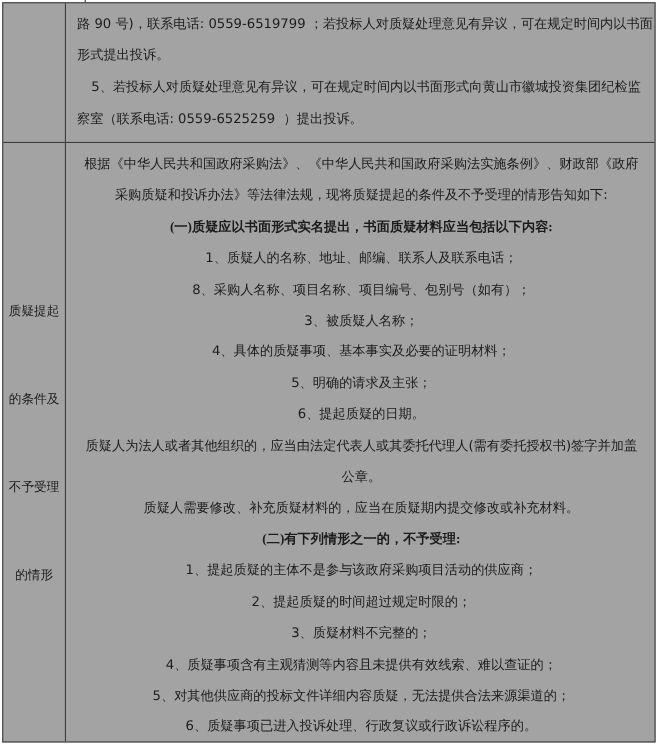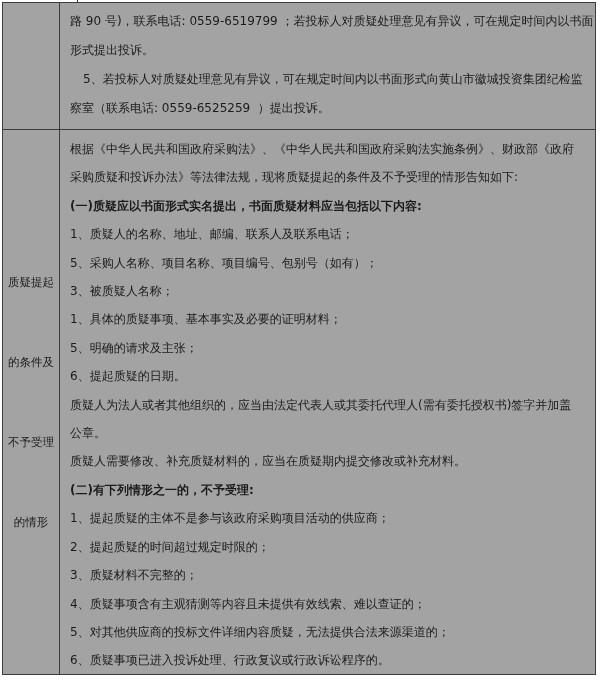--- a/index.html
+++ b/index.html
@@ -36,30 +36,30 @@
   }
   .label-line {
     font-size: 11.5px; line-height: 32px;
     text-align: center; white-space: pre; color: #1b1b1b;
   }
 
   .cell-body {
     flex: 1; overflow: hidden;
     padding: 4px 8px 0 10px;
   }
-  .row2 .cell-body { padding-top: 5px; }
+  .row2 .cell-body { padding-top: 5px; text-align: center; }
 
   .tline {
     font-size: 12px;
     line-height: 29px;
     white-space: pre;
     color: #1b1b1b;
   }
   .row2 .tline { line-height: 28.4px; }
-  .tline.bold { font-weight: bold; }
+  .tline.bold { font-weight: bold; font-family: Liberation Serif, serif; }
   .tline.indent { text-indent: 13px; }
 </style>
 </head>
 <body>
 
 <div class="page">
   <div class="top-stub"></div>
 
   <div class="doc-table">
 
@@ -78,23 +78,23 @@
         <div class="label-line">质疑提起</div>
         <div class="label-line">的条件及</div>
         <div class="label-line">不予受理</div>
         <div class="label-line">的情形</div>
       </div>
       <div class="cell-body">
         <div class="tline">根据《中华人民共和国政府采购法》、《中华人民共和国政府采购法实施条例》、财政部《政府</div>
         <div class="tline">采购质疑和投诉办法》等法律法规，现将质疑提起的条件及不予受理的情形告知如下:</div>
         <div class="tline bold">(一)质疑应以书面形式实名提出，书面质疑材料应当包括以下内容:</div>
         <div class="tline">1、质疑人的名称、地址、邮编、联系人及联系电话；</div>
-        <div class="tline">5、采购人名称、项目名称、项目编号、包别号（如有）；</div>
+        <div class="tline">8、采购人名称、项目名称、项目编号、包别号（如有）；</div>
         <div class="tline">3、被质疑人名称；</div>
-        <div class="tline">1、具体的质疑事项、基本事实及必要的证明材料；</div>
+        <div class="tline">4、具体的质疑事项、基本事实及必要的证明材料；</div>
         <div class="tline">5、明确的请求及主张；</div>
         <div class="tline">6、提起质疑的日期。</div>
         <div class="tline">质疑人为法人或者其他组织的，应当由法定代表人或其委托代理人(需有委托授权书)签字并加盖</div>
         <div class="tline">公章。</div>
         <div class="tline">质疑人需要修改、补充质疑材料的，应当在质疑期内提交修改或补充材料。</div>
         <div class="tline bold">(二)有下列情形之一的，不予受理:</div>
         <div class="tline">1、提起质疑的主体不是参与该政府采购项目活动的供应商；</div>
         <div class="tline">2、提起质疑的时间超过规定时限的；</div>
         <div class="tline">3、质疑材料不完整的；</div>
         <div class="tline">4、质疑事项含有主观猜测等内容且未提供有效线索、难以查证的；</div>

